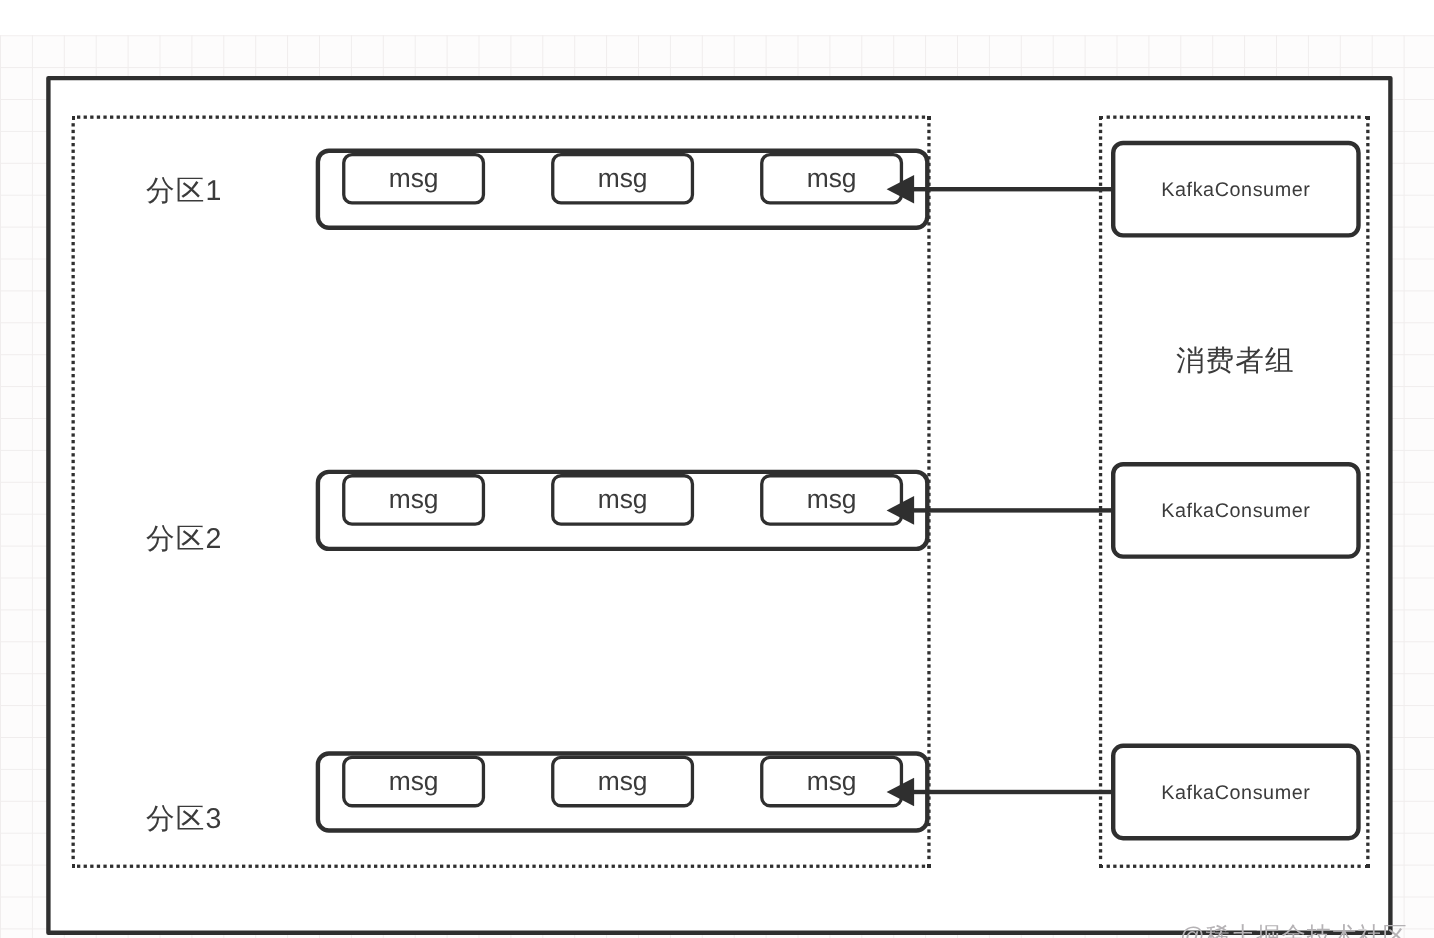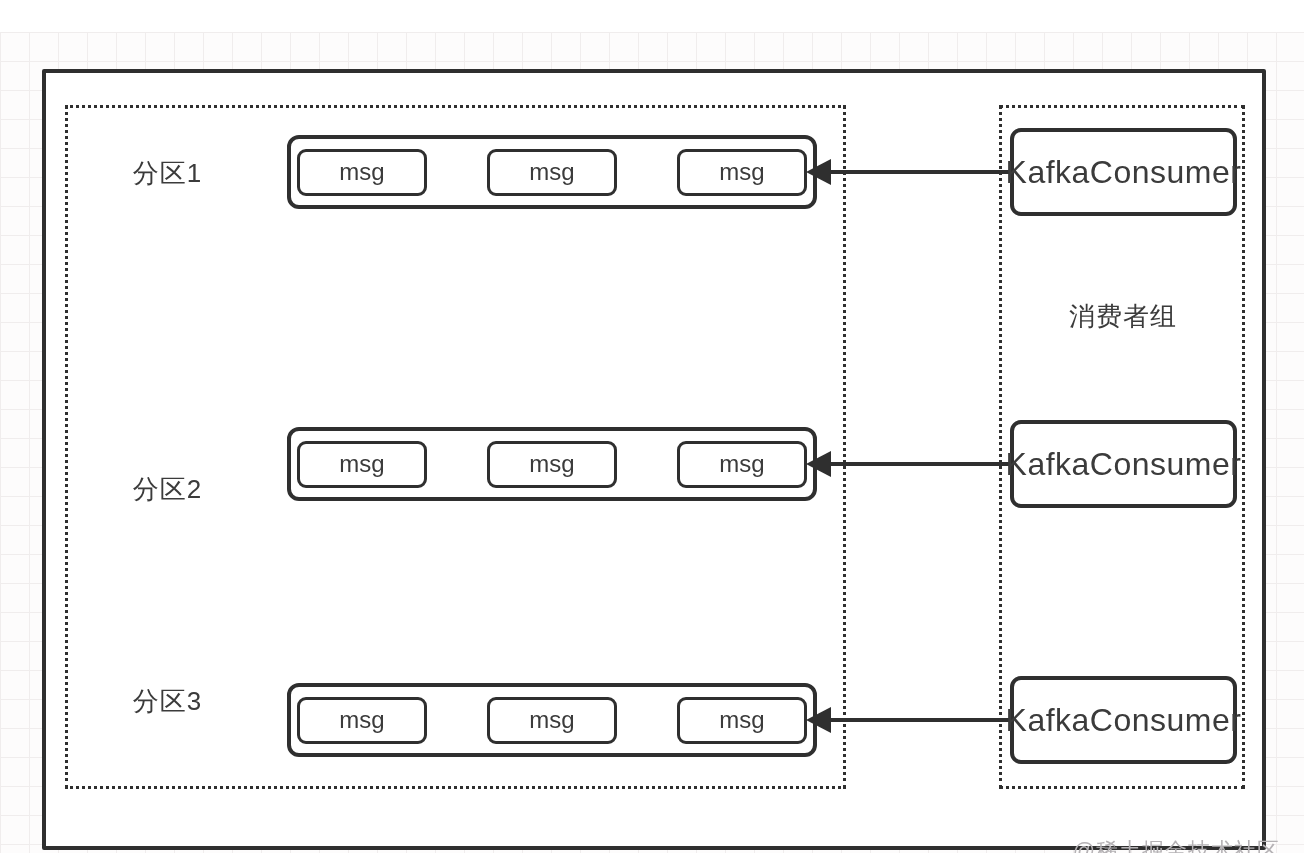--- a/index.html
+++ b/index.html
@@ -56,23 +56,22 @@
     letter-spacing:1px;
   }
   .p-row{
     position:absolute;
     left:287px;
     width:510px;height:66px;
     border:4px solid var(--ink);
     border-radius:12px;
     background:var(--panel);
     display:flex;
-    align-items:center;
     justify-content:space-between;
-    padding:0 6px;
+    padding:0 20px;
   }
   .msg-box{
     width:124px;height:41px;
     border:3px solid var(--ink);
     border-radius:9px;
     background:var(--panel);
     display:flex;
     align-items:center;
     justify-content:center;
     font-size:24px;
@@ -80,26 +79,26 @@
   .consumer-box{
     position:absolute;
     left:1010px;
     width:219px;height:80px;
     border:4px solid var(--ink);
     border-radius:11px;
     background:var(--panel);
     display:flex;
     align-items:center;
     justify-content:center;
-    font-size:32px;
+    font-size:18px;
     letter-spacing:0.5px;
   }
   .cg-label{
     position:absolute;
-    left:1050px;top:269px;
+    left:1050px;top:280px;
     width:146px;height:30px;line-height:30px;
     text-align:center;
     font-size:26px;
     letter-spacing:1px;
   }
   .arrow{
     position:absolute;
     left:806px;
     width:206px;height:28px;
     display:flex;
@@ -130,21 +129,21 @@
 
 <div class="canvas">
 
   <div class="outer-box"></div>
 
   <div class="dotted-box partitions-box"></div>
   <div class="dotted-box consumers-box"></div>
 
   <div class="p-label" style="top:126px">分区1</div>
   <div class="p-label" style="top:442px">分区2</div>
-  <div class="p-label" style="top:654px">分区3</div>
+  <div class="p-label" style="top:697px">分区3</div>
 
   <div class="p-row" style="top:103px">
     <div class="msg-box">msg</div>
     <div class="msg-box">msg</div>
     <div class="msg-box">msg</div>
   </div>
   <div class="p-row" style="top:395px">
     <div class="msg-box">msg</div>
     <div class="msg-box">msg</div>
     <div class="msg-box">msg</div>

